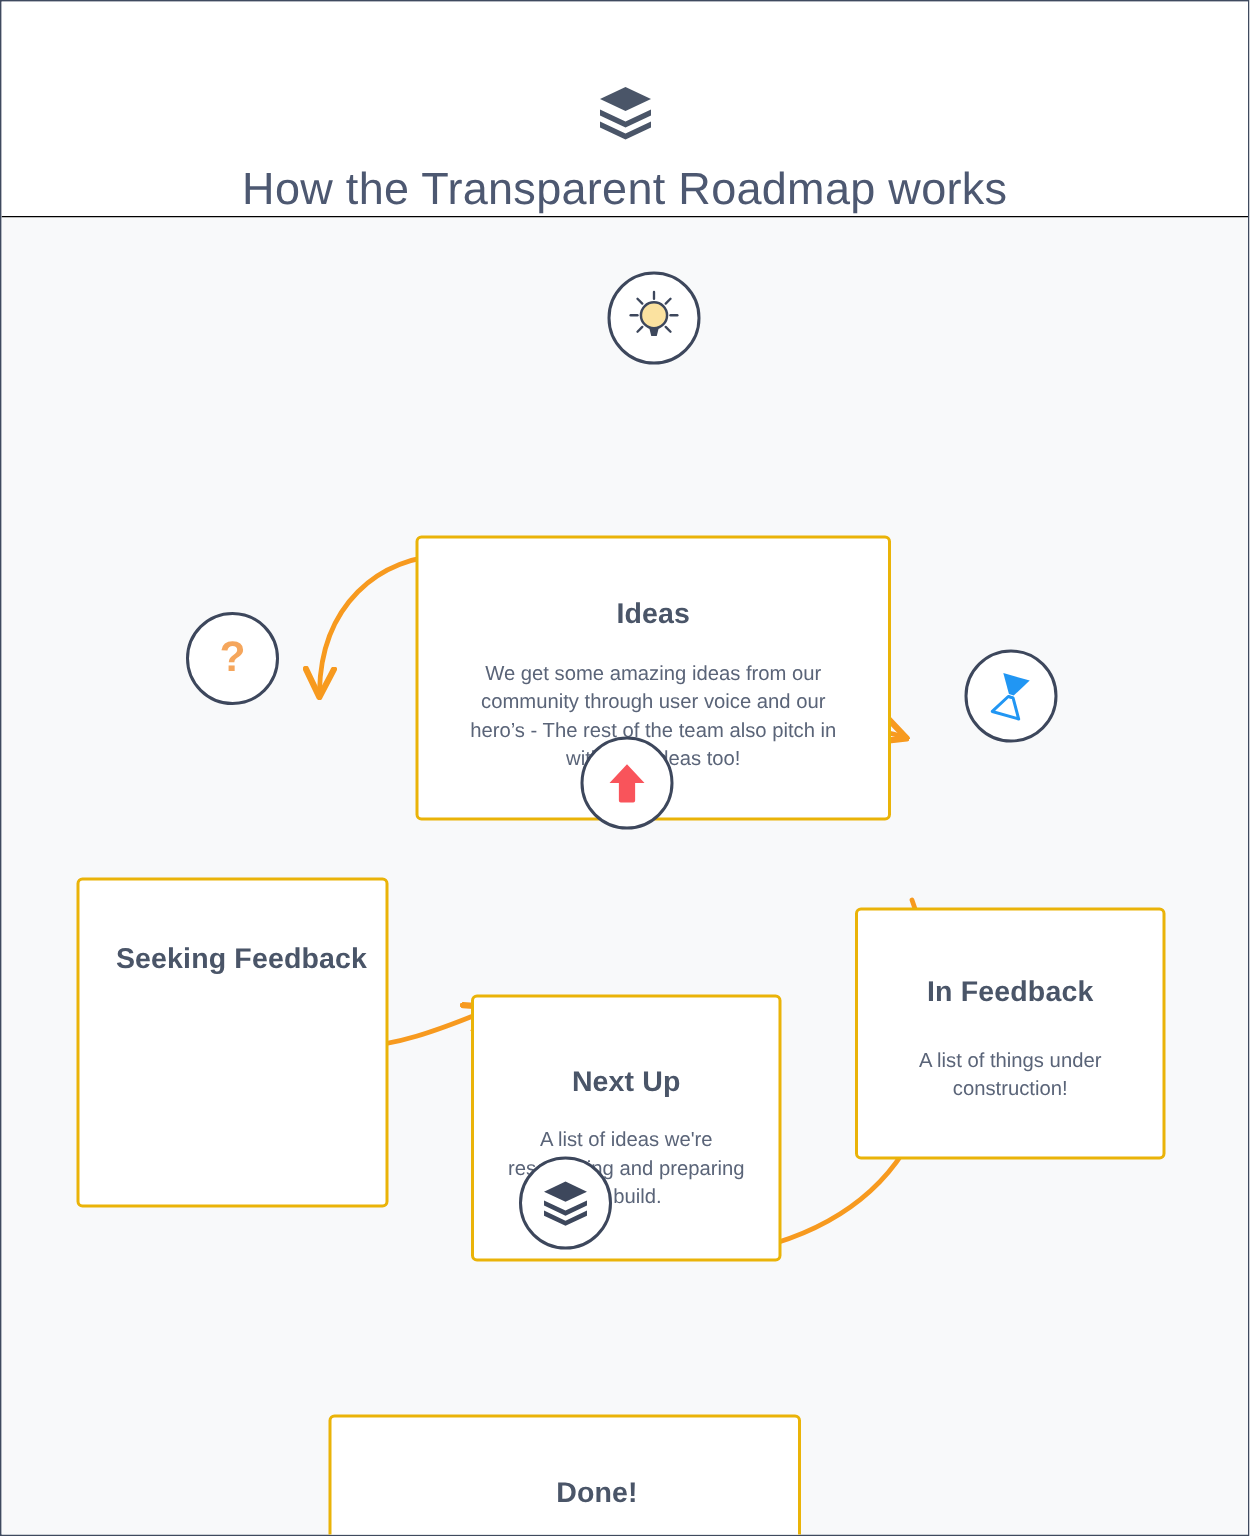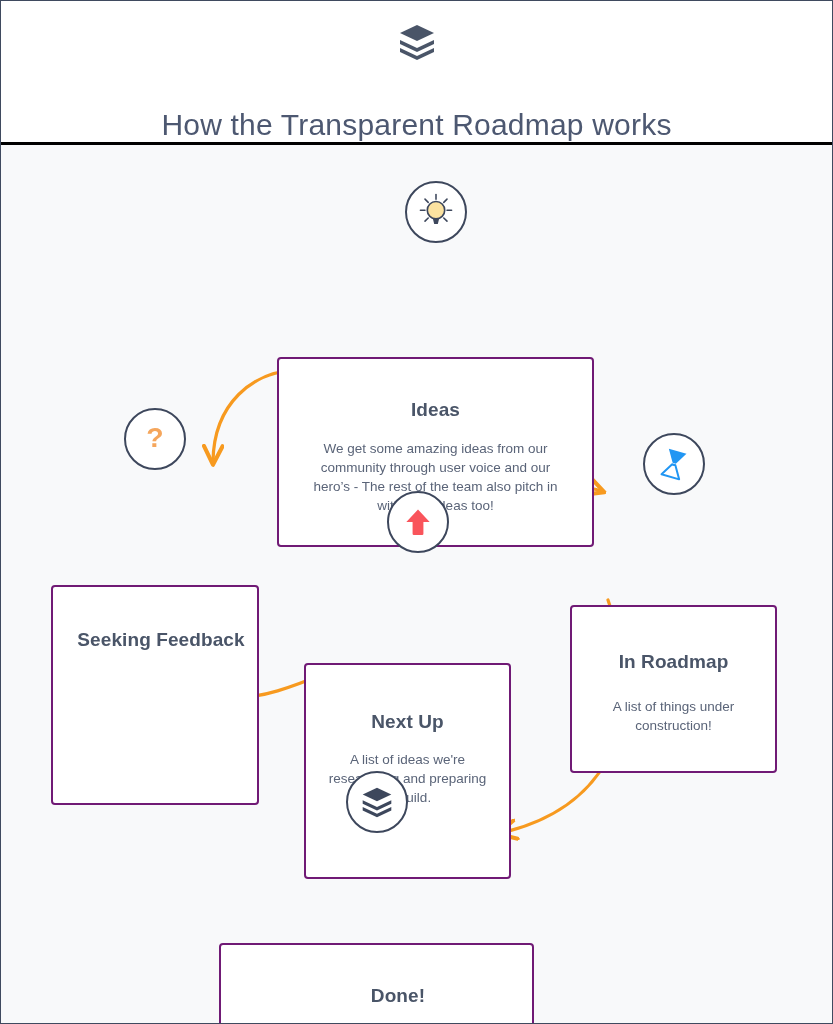--- a/index.html
+++ b/index.html
@@ -22,26 +22,26 @@
     box-sizing: border-box;
   }
 
   
   .header {
     position: absolute;
     left: 0; top: 0;
     width: 100%;
     height: 144px;
     background: #ffffff;
-    border-bottom: 3px solid #000000;
+    border-bottom: 1px solid #000000;
     box-sizing: border-box;
     display: flex;
     flex-direction: column;
     align-items: center;
-    justify-content: space-between;
+    justify-content: flex-end;
   }
   .header-logo {
     margin-top: 22px;
     width: 40px;
     height: 38px;
     display: block;
   }
   .header-title {
     margin-top: 16px;
     font-size: 30px;
@@ -64,21 +64,21 @@
     left: 0; top: 0;
     width: 833px;
     height: 879px;
     pointer-events: none;
   }
 
   
   .card {
     position: absolute;
     background: #ffffff;
-    border: 2px solid #701a75;
+    border: 2px solid #eab308;
     border-radius: 4px;
     box-sizing: border-box;
     text-align: center;
   }
   .card-title {
     font-size: 19px;
     font-weight: bold;
     color: #4a5568;
     letter-spacing: .1px;
   }
@@ -106,21 +106,21 @@
 
   
   #card-ideas   { left: 276px; top: 212px; width: 317px; height: 190px; }
   #card-ideas .card-title { margin-top: 40px; }
   #card-ideas .card-body  { margin-top: 18px; width: 262px; }
 
   #card-seeking { left: 50px;  top: 440px; width: 208px; height: 220px; }
   #card-seeking .card-title { margin-top: 42px; margin-left: 12px; }
   #card-seeking .card-body  { margin-top: 18px; width: 172px; }
 
-  #card-next    { left: 303px; top: 518px; width: 207px; height: 216px; }
+  #card-next    { left: 313px; top: 518px; width: 207px; height: 178px; }
   #card-next .card-title { margin-top: 46px; }
   #card-next .card-body  { margin-top: 17px; width: 172px; }
 
   #card-progress{ left: 569px; top: 460px; width: 207px; height: 168px; }
   #card-progress .card-title { margin-top: 44px; }
   #card-progress .card-body  { margin-top: 24px; width: 165px; }
 
   #card-done    { left: 218px; top: 798px; width: 315px; height: 165px; }
   #card-done .card-title { margin-top: 40px; margin-left: 43px; }
   #card-done .card-body  { margin-top: 16px; width: 270px; }
@@ -206,21 +206,21 @@
     <div class="badge" id="badge-progress">
       <svg viewBox="0 0 48 48" width="40" height="40" aria-hidden="true">
         <g transform="rotate(16 24 24)">
           <path d="M13,8 L35,8 L26,23 L22,23 Z" fill="#2196f3"></path>
           <path d="M22,25 L26,25 L35,40 L13,40 Z" fill="none" stroke="#2196f3" stroke-width="2.4" stroke-linejoin="round"></path>
           <path d="M22,24 L26,24 L26,26 L22,26 Z" fill="#2196f3"></path>
         </g>
       </svg>
     </div>
     <div class="card" id="card-progress">
-      <div class="card-title">In Roadmap</div>
+      <div class="card-title">In Feedback</div>
       <div class="card-body">A list of things under construction!</div>
     </div>
 
     <div class="badge" id="badge-done">
       <svg viewBox="0 0 40 38" width="34" height="32" aria-hidden="true">
         <polygon points="20,2 37,10 20,18 3,10" fill="#3d475c"></polygon>
         <path d="M3,17 L20,25 L37,17 L37,21 L20,29 L3,21 Z" fill="#3d475c"></path>
         <path d="M3,25 L20,33 L37,25 L37,29 L20,37 L3,29 Z" fill="#3d475c"></path>
       </svg>
     </div>

